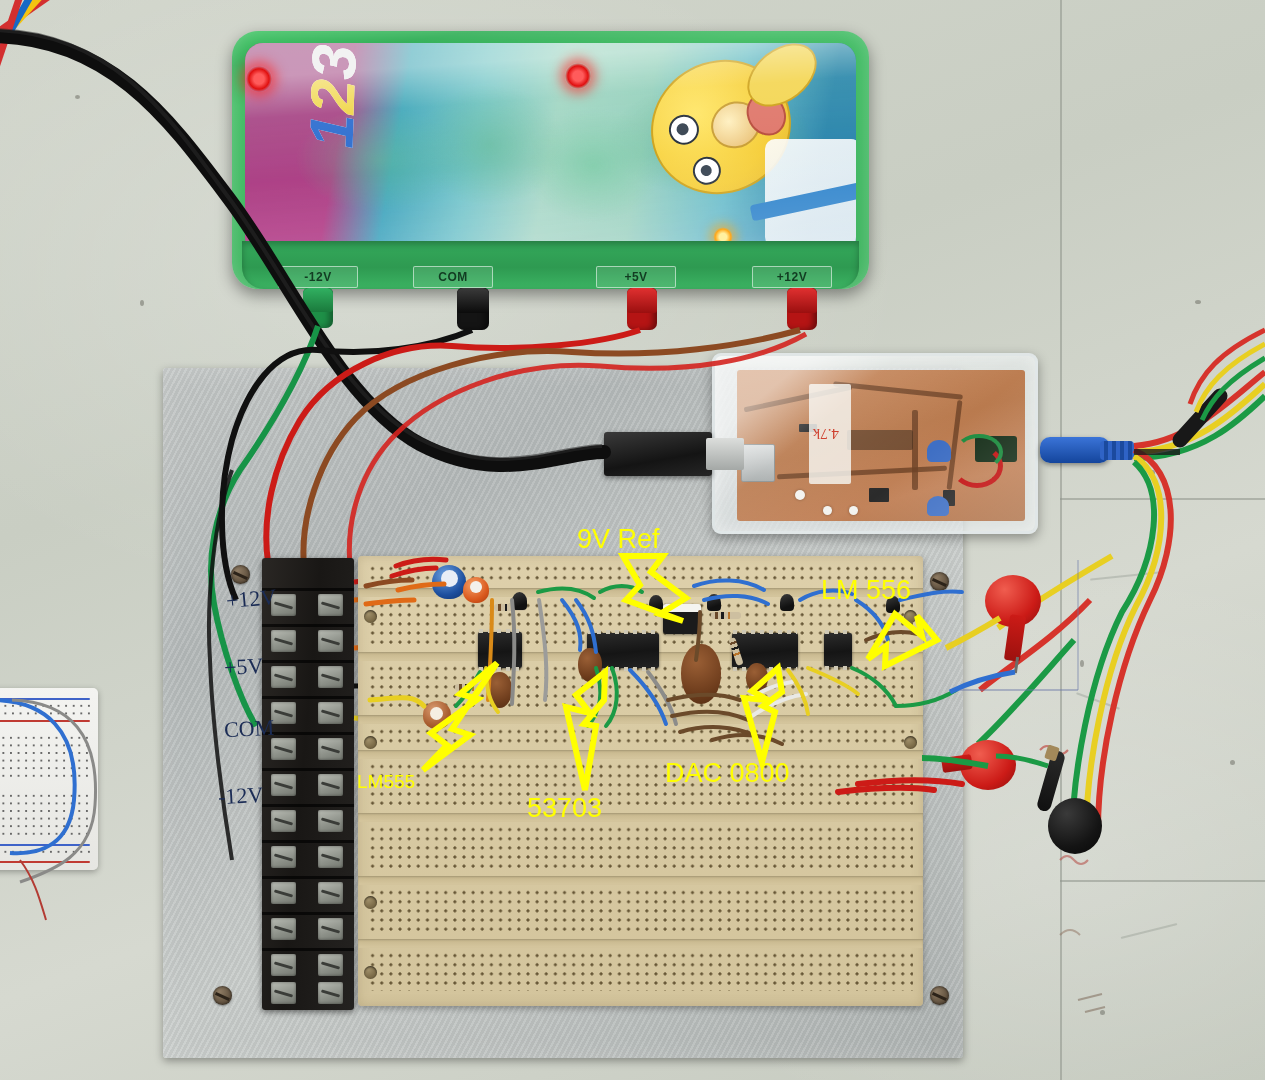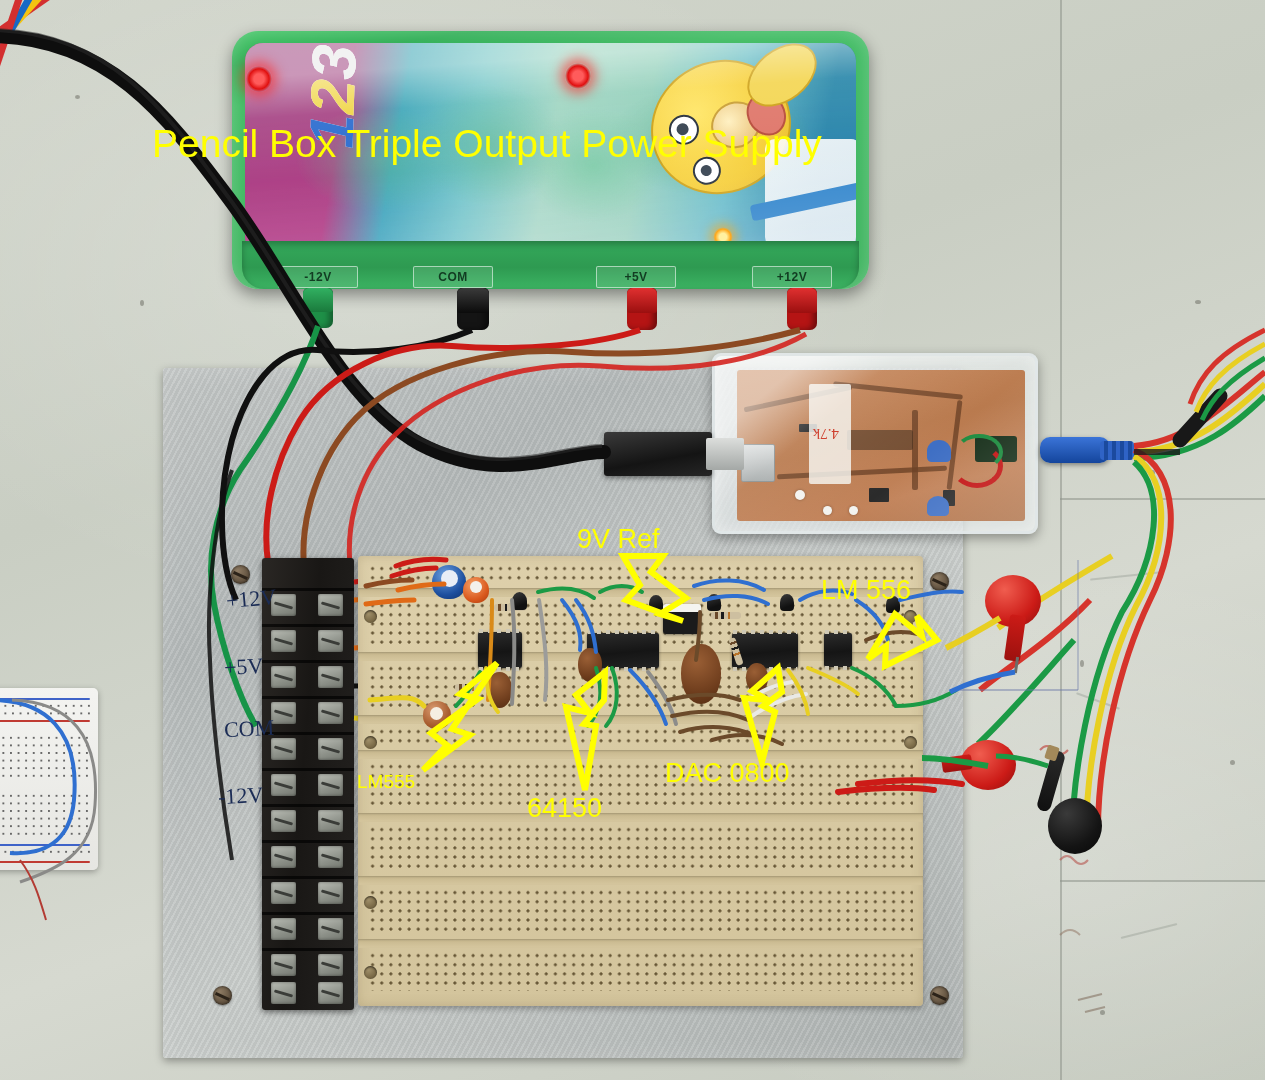--- a/index.html
+++ b/index.html
@@ -577,20 +577,19 @@
       <path d="M895 614 L922 636 L917 616 L937 640 L885 666 L886 646 L868 659 Z"></path>
 
       <path d="M497 663 L460 694 L478 699 L431 733 L447 745 L423 770 L470 735 L452 729 Z"></path>
 
       <path d="M605 672 L576 695 L590 713 L566 707 L585 790 L596 726 L584 724 L604 700 Z"></path>
 
       <path d="M778 668 L752 691 L768 700 L744 698 L762 762 L775 712 L763 706 L782 692 Z"></path>
     </g>
   </svg>
 
-  <div class="lbl" style="left:152px;top:124px;font-size:39px;">Pencil Box Triple Output Power Supply</div>
   <div class="lbl" style="left:577px;top:526px;font-size:27px;">9V Ref</div>
   <div class="lbl" style="left:821px;top:577px;font-size:27px;">LM 556</div>
   <div class="lbl" style="left:357px;top:772px;font-size:19px;">LM555</div>
-  <div class="lbl" style="left:527px;top:795px;font-size:27px;">64150</div>
+  <div class="lbl" style="left:527px;top:795px;font-size:27px;">53703</div>
   <div class="lbl" style="left:665px;top:760px;font-size:27px;">DAC 0800</div>
 
 </div>
 
 </body></html>

